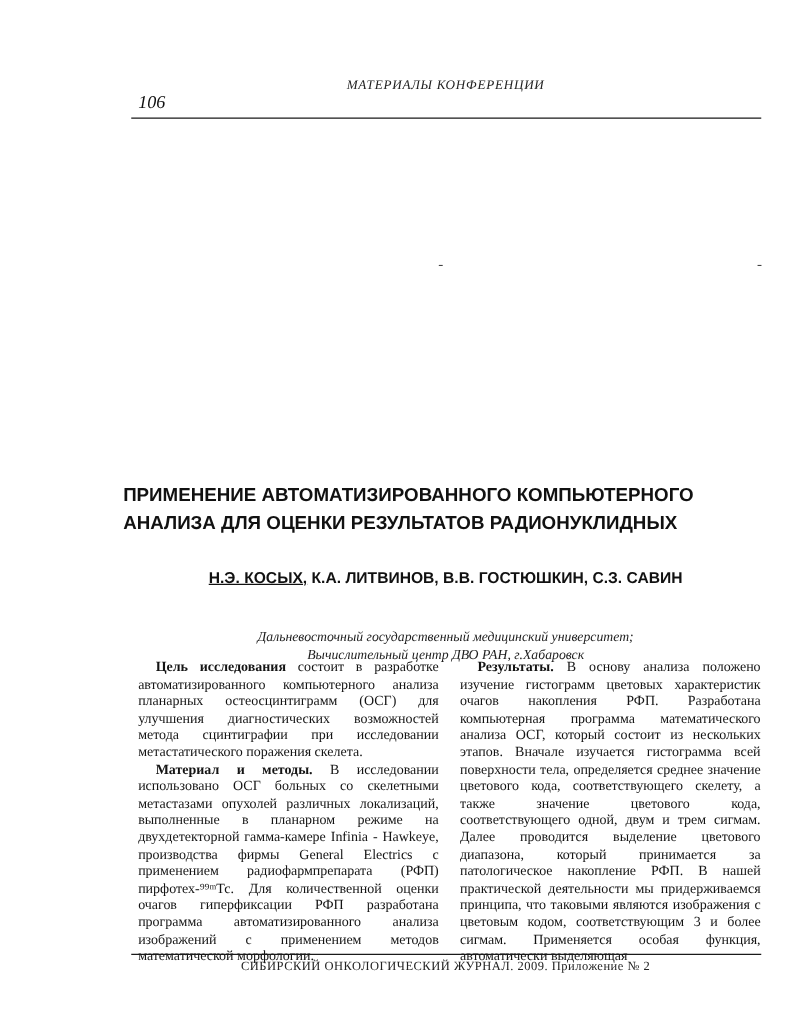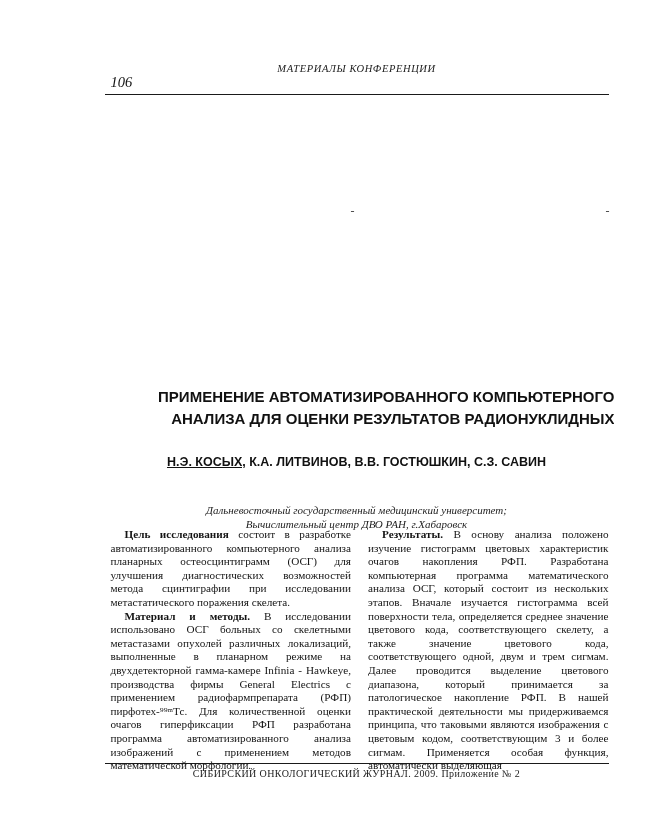--- a/index.html
+++ b/index.html
@@ -38,21 +38,21 @@
   .stray-mark {
     position: absolute;
     font-size: 12px;
     color: #444;
   }
   .stray-left  { top: 204px; left: 318px; }
   .stray-right { top: 204px; left: 573px; }
   .article-title {
     position: absolute;
     top: 386px; left: 66px; width: 516px;
-    text-align: right;
+    text-align: left;
     font-family: "Liberation Sans", sans-serif;
     font-weight: bold;
     font-size: 15px;
     line-height: 22px;
     color: #111;
   }
   .authors-line {
     position: absolute;
     top: 455px; left: 66px; width: 516px;
     text-align: center;

